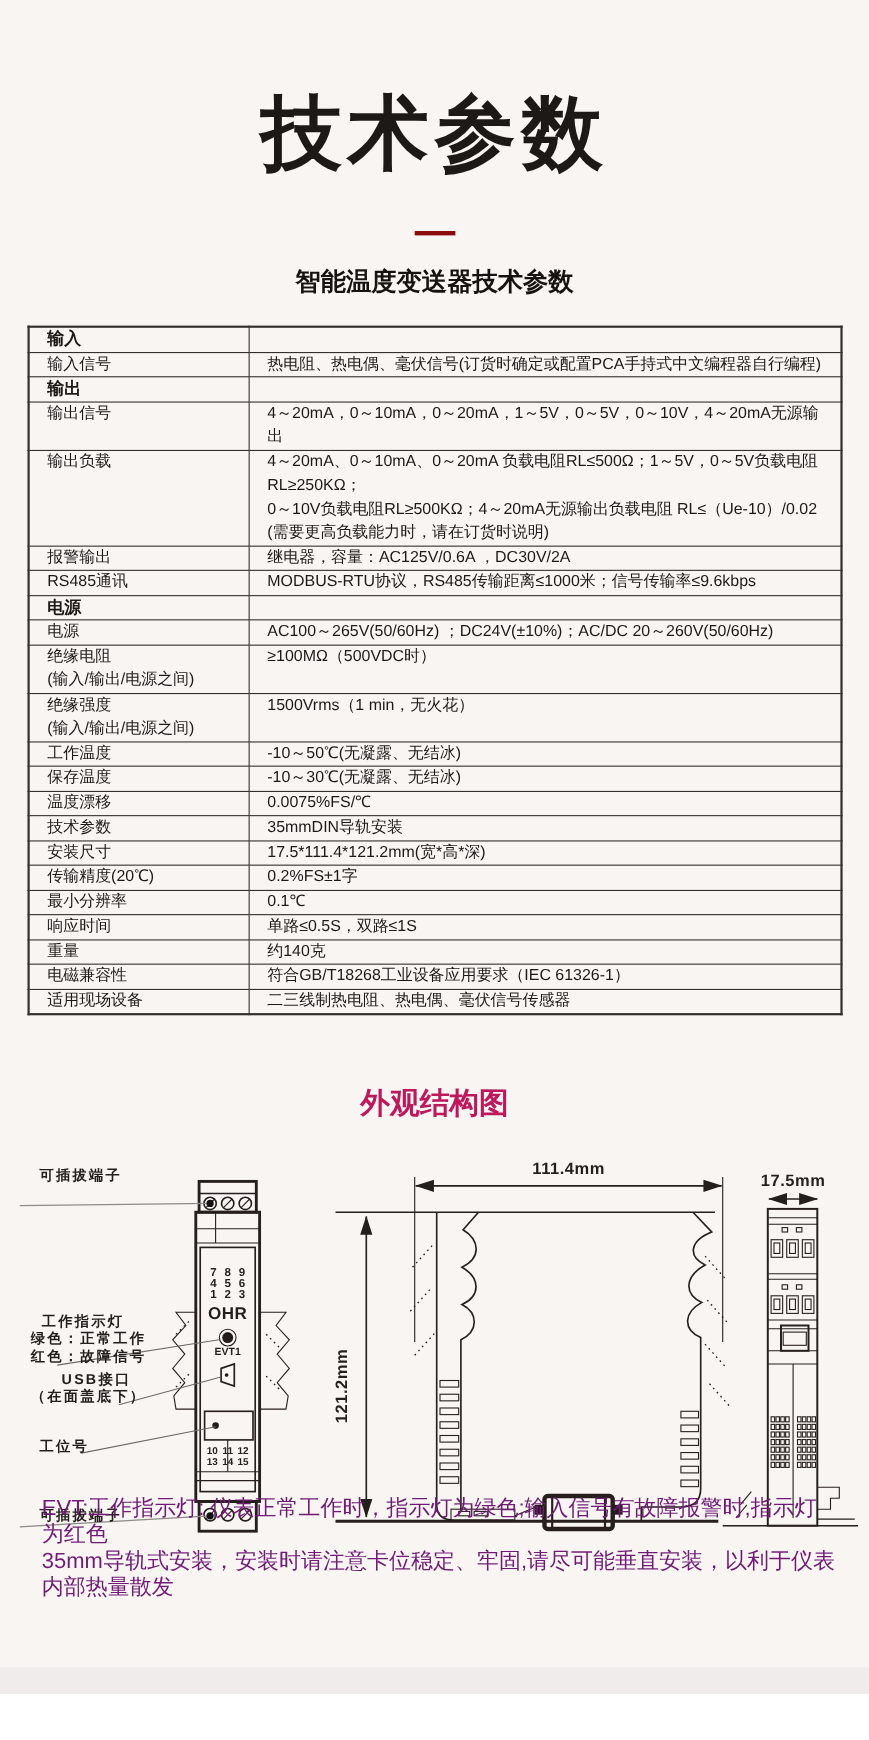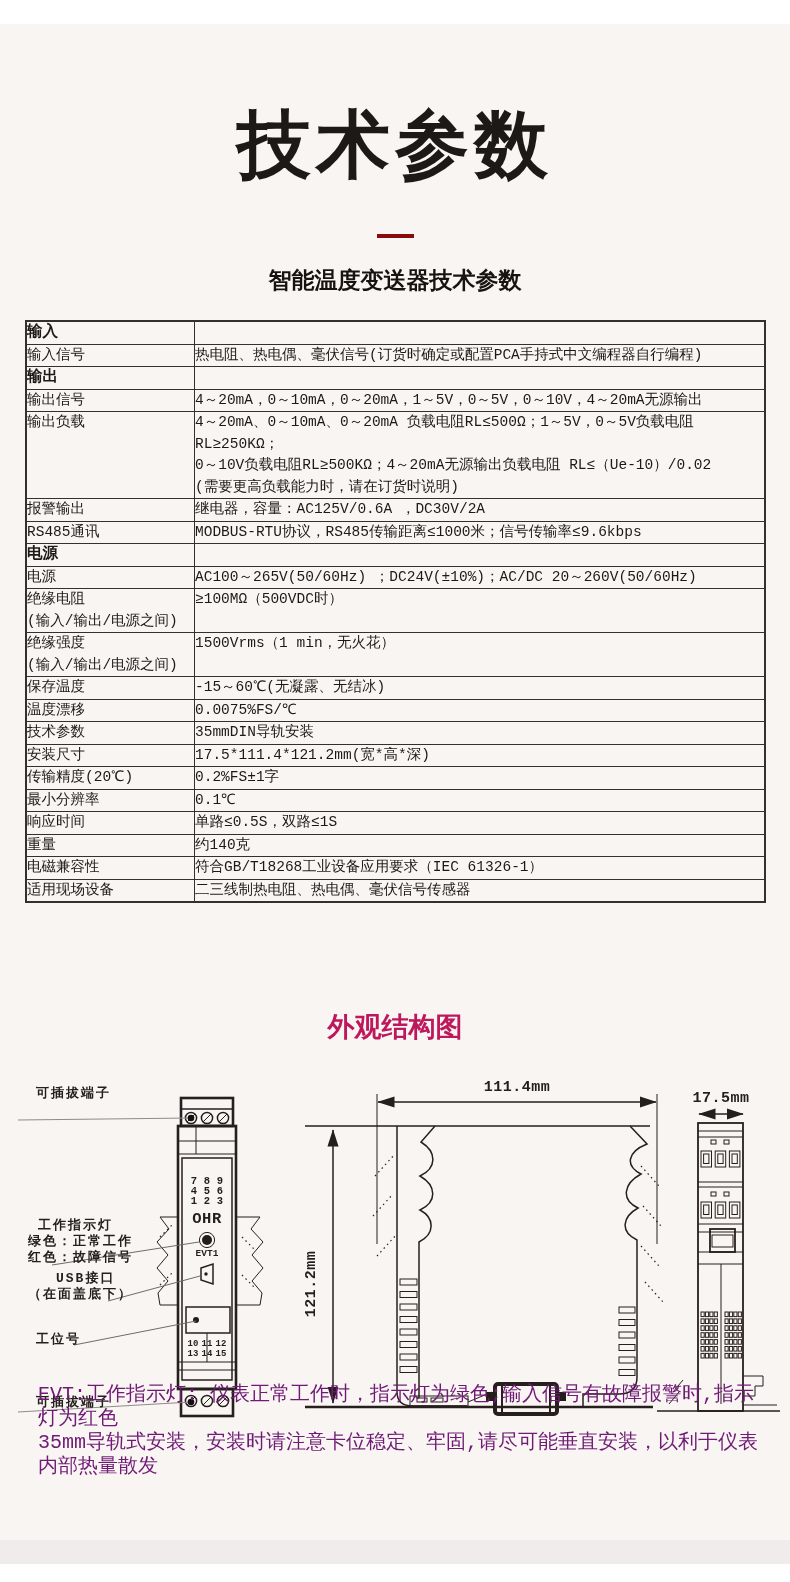--- a/index.html
+++ b/index.html
@@ -1,41 +1,40 @@
 <!DOCTYPE html>
 <html><head>
 <meta charset="utf-8">
 <style>
   html,body{margin:0;padding:0;}
   .page{
     position:relative;width:790px;height:1540px;overflow:hidden;
     background:#f8f5f3;color:#1d1917;
-    font-family:Liberation Mono, monospace;
-    margin-top:24px;
+    font-family:Liberation Sans, sans-serif;
   }
   .main-title{
     position:absolute;top:72px;left:0;width:790px;text-align:center;
     font-size:74px;font-weight:900;letter-spacing:5px;color:#1d1917;
   }
   .red-divider{
     position:absolute;top:210px;left:377px;width:37px;height:4px;background:#8a0b0b;
   }
   .subtitle{
     position:absolute;top:241px;left:0;width:790px;text-align:center;
     font-size:23px;font-weight:600;color:#161310;
   }
   table.spec{
     position:absolute;top:296px;left:25px;width:741px;
     border-collapse:collapse;table-layout:fixed;
     border:2px solid #35302d;
   }
   table.spec td{
     border:1px solid #35302d;
     font-size:14.5px;line-height:21.5px;height:21px;
-    padding:0 0;vertical-align:top;white-space:pre-line;color:#1d1917;
+    padding:0 16px;vertical-align:top;white-space:pre-line;color:#1d1917;
   }
   table.spec td.label{width:167px;}
   table.spec tr.section td.label{font-weight:700;font-size:15.5px;}
   .section-title{
     position:absolute;top:985px;left:0;width:790px;text-align:center;
     font-size:27px;font-weight:600;color:#be185d;
   }
   .diagrams{position:absolute;top:1050px;left:0;width:790px;height:355px;}
   .diagrams svg{position:absolute;top:0;}
   svg text{fill:#241e1c;}
@@ -110,22 +109,26 @@
           <td class="label">绝缘电阻
 (输入/输出/电源之间)</td>
           <td class="value">≥100MΩ（500VDC时）</td>
         </tr>
         <tr class="data">
           <td class="label">绝缘强度
 (输入/输出/电源之间)</td>
           <td class="value">1500Vrms（1 min，无火花）</td>
         </tr>
         <tr class="data">
+          <td class="label">工作温度</td>
+          <td class="value">-10～50℃(无凝露、无结冰)</td>
+        </tr>
+        <tr class="data">
           <td class="label">保存温度</td>
-          <td class="value">-15～60℃(无凝露、无结冰)</td>
+          <td class="value">-10～30℃(无凝露、无结冰)</td>
         </tr>
         <tr class="data">
           <td class="label">温度漂移</td>
           <td class="value">0.0075%FS/℃</td>
         </tr>
         <tr class="data">
           <td class="label">技术参数</td>
           <td class="value">35mmDIN导轨安装</td>
         </tr>
         <tr class="data">

